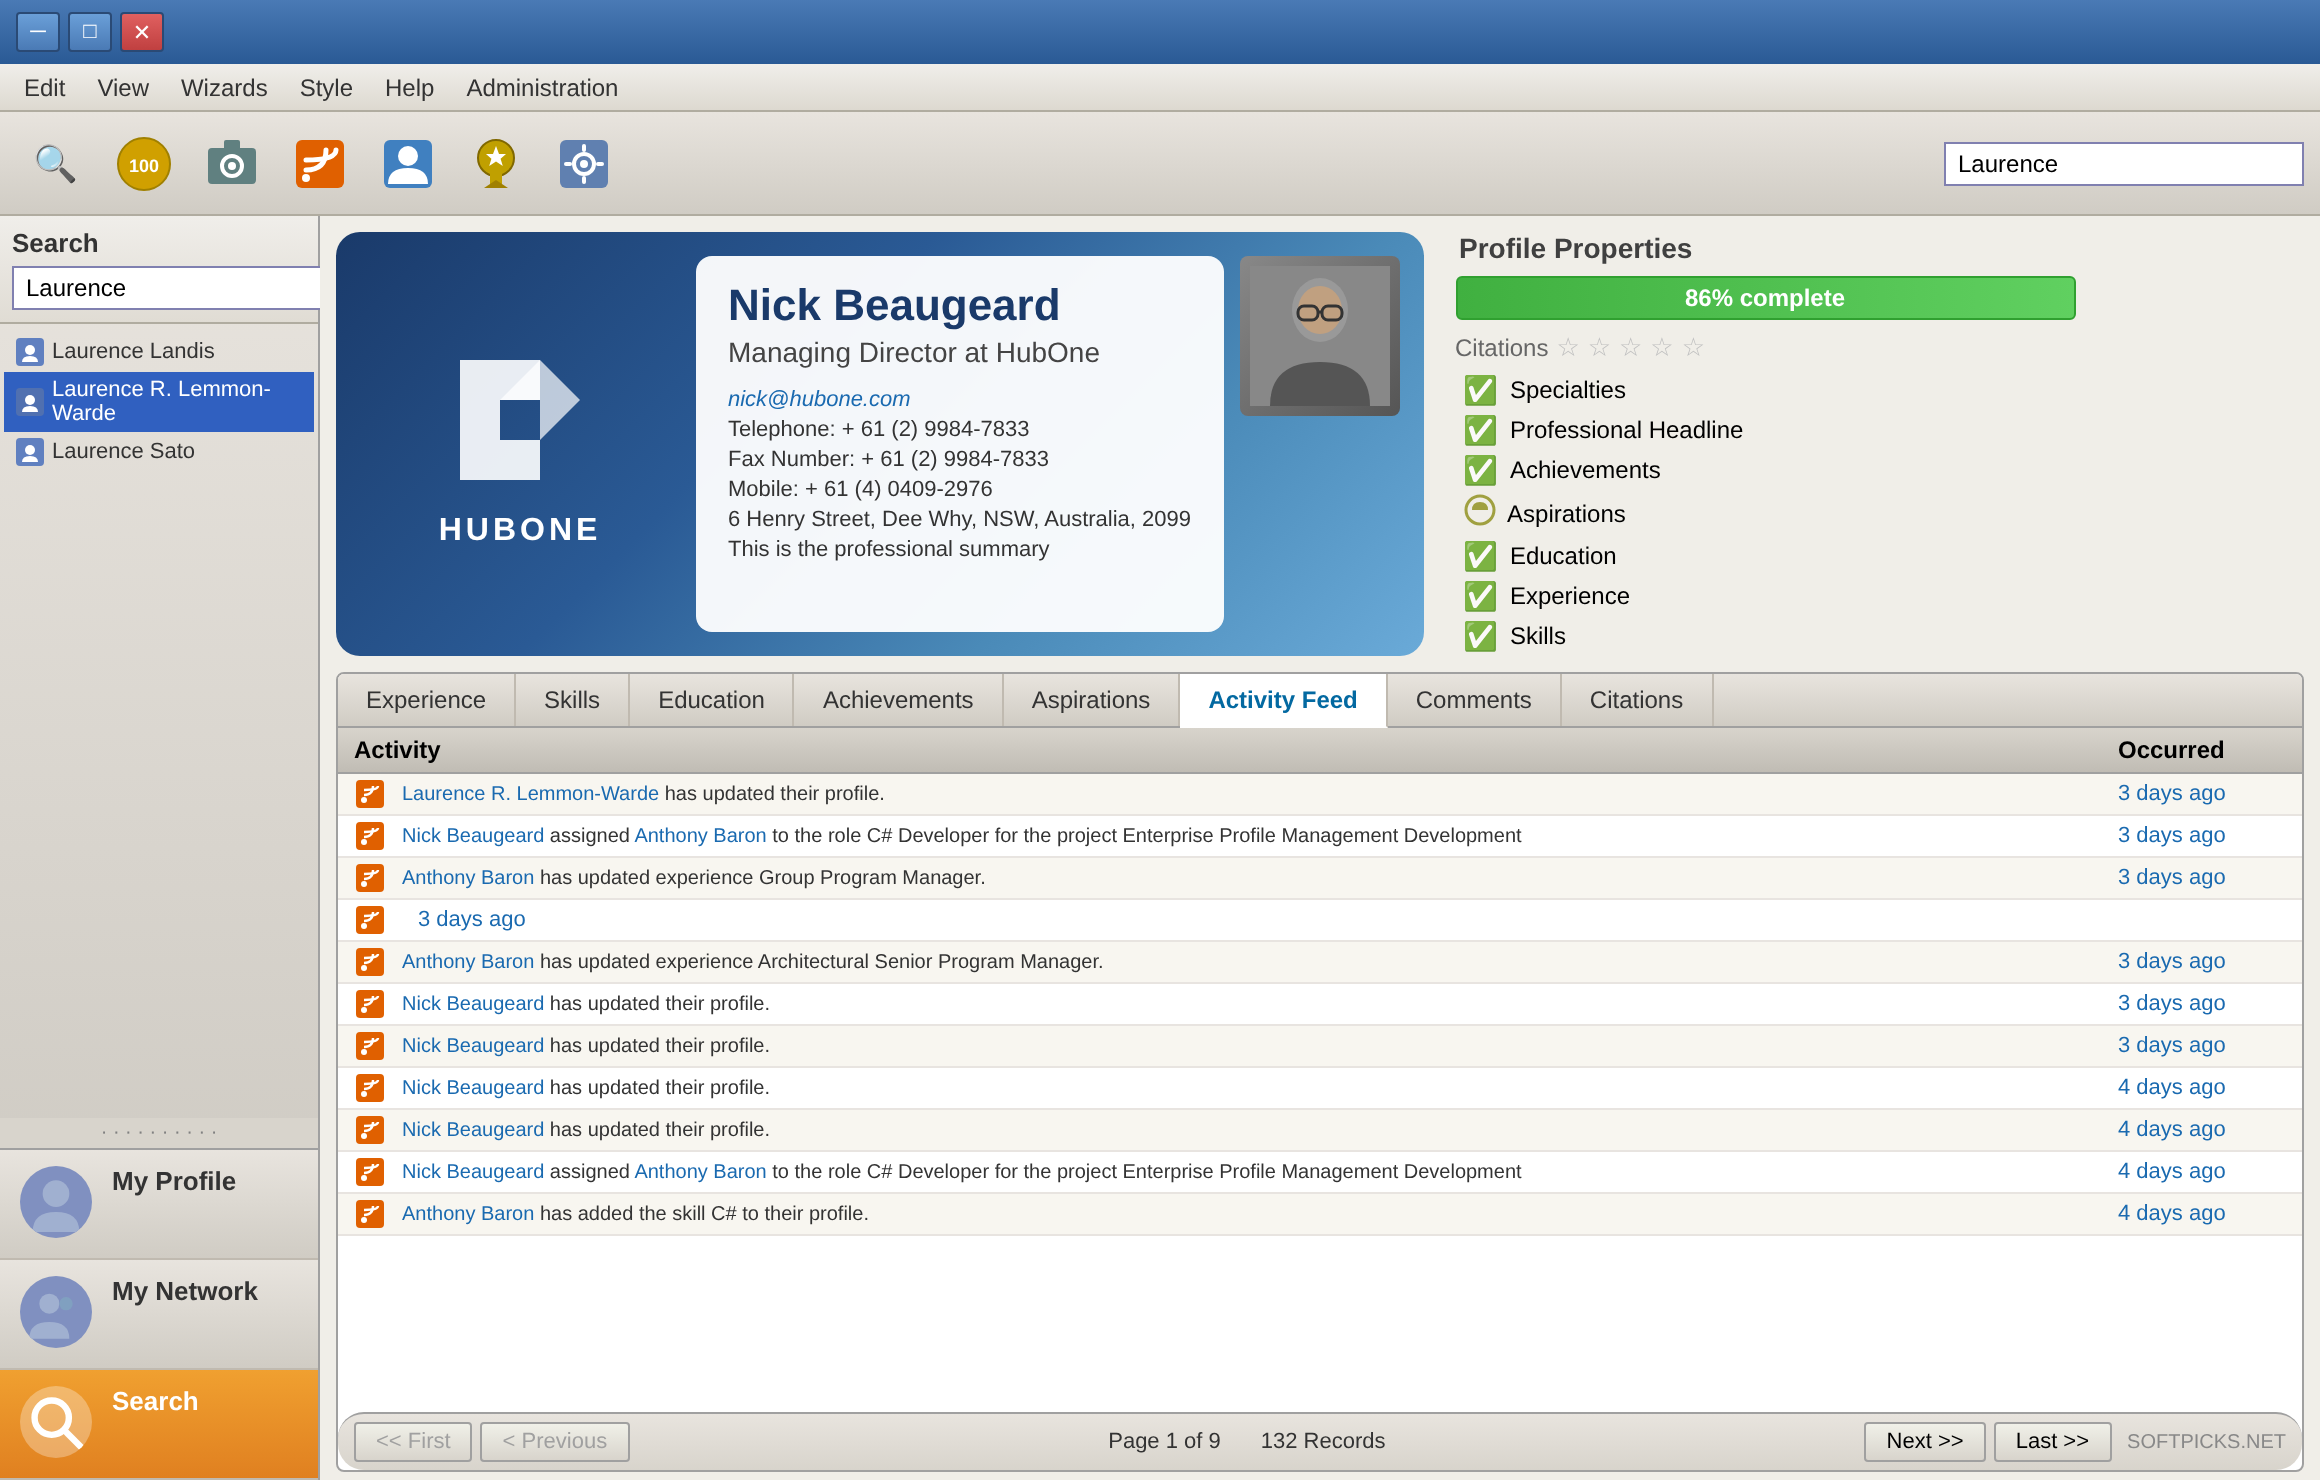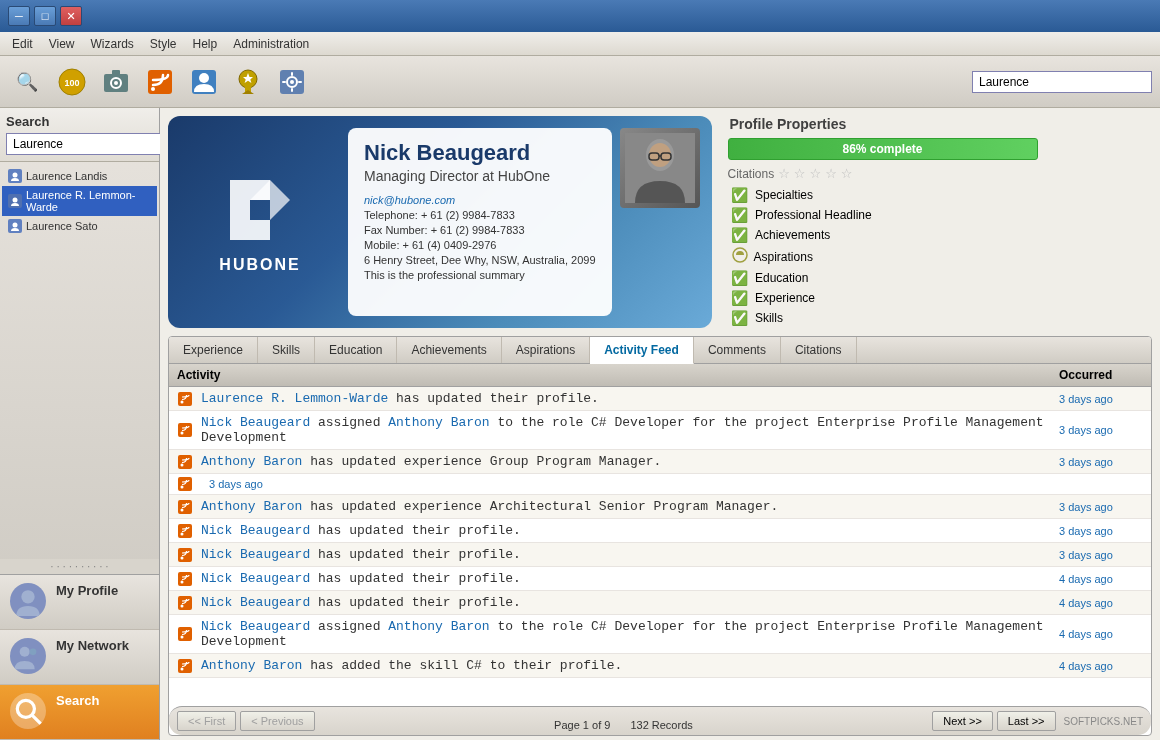--- a/index.html
+++ b/index.html
@@ -338,36 +338,35 @@
     .rss-icon {
       width: 14px; height: 14px;
       background: #e06000;
       border-radius: 2px;
       display: flex; align-items: center; justify-content: center;
       font-size: 9px; color: white;
     }
     .row-text {
       flex: 1;
       padding: 4px 4px 4px 0;
-      font-size: 13px;
+      font-size: 10px;
       color: #333;
-      font-family: Liberation Mono, monospace;
     }
     .row-occurred {
       width: 100px;
       padding: 4px 8px;
       font-size: 11px;
       color: #1a6ab0;
       white-space: nowrap;
     }
 
     
     .pagination {
       display: flex;
-      align-items: flex-end;
+      align-items: center;
       justify-content: space-between;
       padding: 4px 8px;
       background: linear-gradient(to bottom, #e8e4de, #d8d4cc);
       border-top: 1px solid #a0a0a0;
       flex-shrink: 0;
       border-radius: 13px;
     }
     .page-nav-btn {
       padding: 3px 10px;
       background: linear-gradient(to bottom, #f0f0e8, #d8d4cc);

